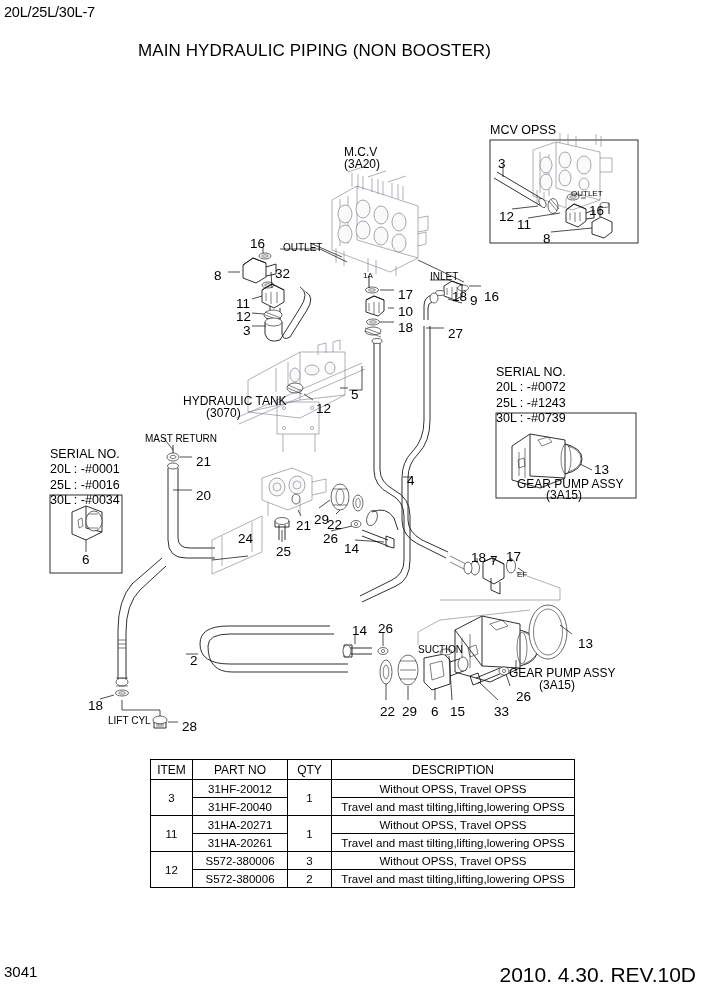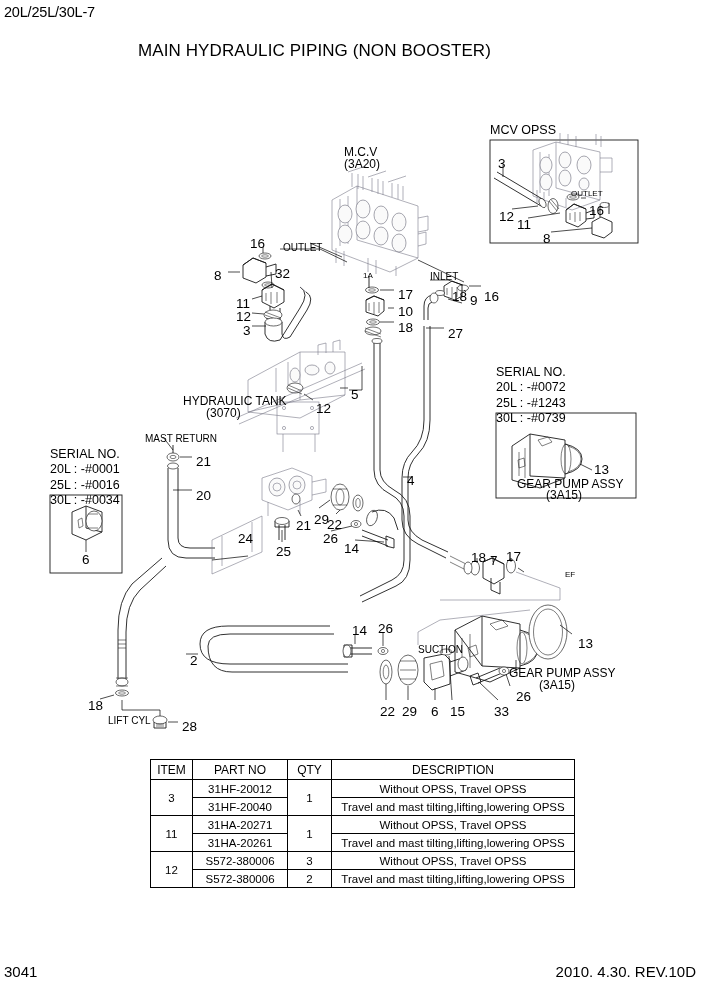--- a/index.html
+++ b/index.html
@@ -5,21 +5,21 @@
   html,body{margin:0;padding:0;background:#fff;}
   body{width:702px;height:992px;position:relative;
        font-family:"Liberation Sans","DejaVu Sans",sans-serif;color:#000;
        -webkit-font-smoothing:antialiased;}
   .abs{position:absolute;}
   
   #model-code{left:4px;top:4px;font-size:14.5px;letter-spacing:-0.2px;white-space:nowrap;}
   #page-title{left:138px;top:2px;font-size:17px;letter-spacing:0.1px;white-space:nowrap;margin-top:39px;}
   
   #footer-left{left:4px;top:963px;font-size:15px;}
-  #footer-right{right:6px;top:963px;font-size:15px;white-space:nowrap;}
+  #footer-right{right:6px;top:963px;font-size:21px;white-space:nowrap;}
   
   .num{font-size:13.5px;line-height:1;white-space:nowrap;}
   .lbl{font-size:10px;line-height:1;white-space:nowrap;}
   .lbl-sm{font-size:8px;line-height:1;white-space:nowrap;}
   .cap{font-size:12px;line-height:1.12;white-space:nowrap;text-align:center;}
   .ser{font-size:12.5px;line-height:1.22;white-space:nowrap;}
   
   #parts-table{position:absolute;left:150px;top:759px;border-collapse:collapse;
                font-size:11.5px;}
   #parts-table td,#parts-table th{border:1px solid #000;padding:0;
@@ -412,21 +412,21 @@
 <div class="abs lbl" style="left:430px;top:272px;">INLET</div>
 
 <div class="abs lbl-sm" style="left:363px;top:272px;">1A</div>
 
 <div class="abs lbl" style="left:145px;top:434px;">MAST RETURN</div>
 
 <div class="abs lbl" style="left:108px;top:716px;">LIFT CYL</div>
 
 <div class="abs lbl" style="left:418px;top:645px;">SUCTION</div>
 
-<div class="abs lbl-sm" style="left:517px;top:571px;margin-left:48px;">EF</div>
+<div class="abs lbl-sm" style="left:517px;top:571px;">EF</div>
 
 <div class="abs cap" style="left:183px;top:395px;">HYDRAULIC TANK</div>
 <div class="abs cap" style="left:206px;top:407px;">(3070)</div>
 
 <div class="abs cap" style="left:517px;top:478px;">GEAR PUMP ASSY</div>
 <div class="abs cap" style="left:546px;top:489px;">(3A15)</div>
 
 <div class="abs cap" style="left:509px;top:667px;">GEAR PUMP ASSY</div>
 <div class="abs cap" style="left:539px;top:679px;">(3A15)</div>
 

